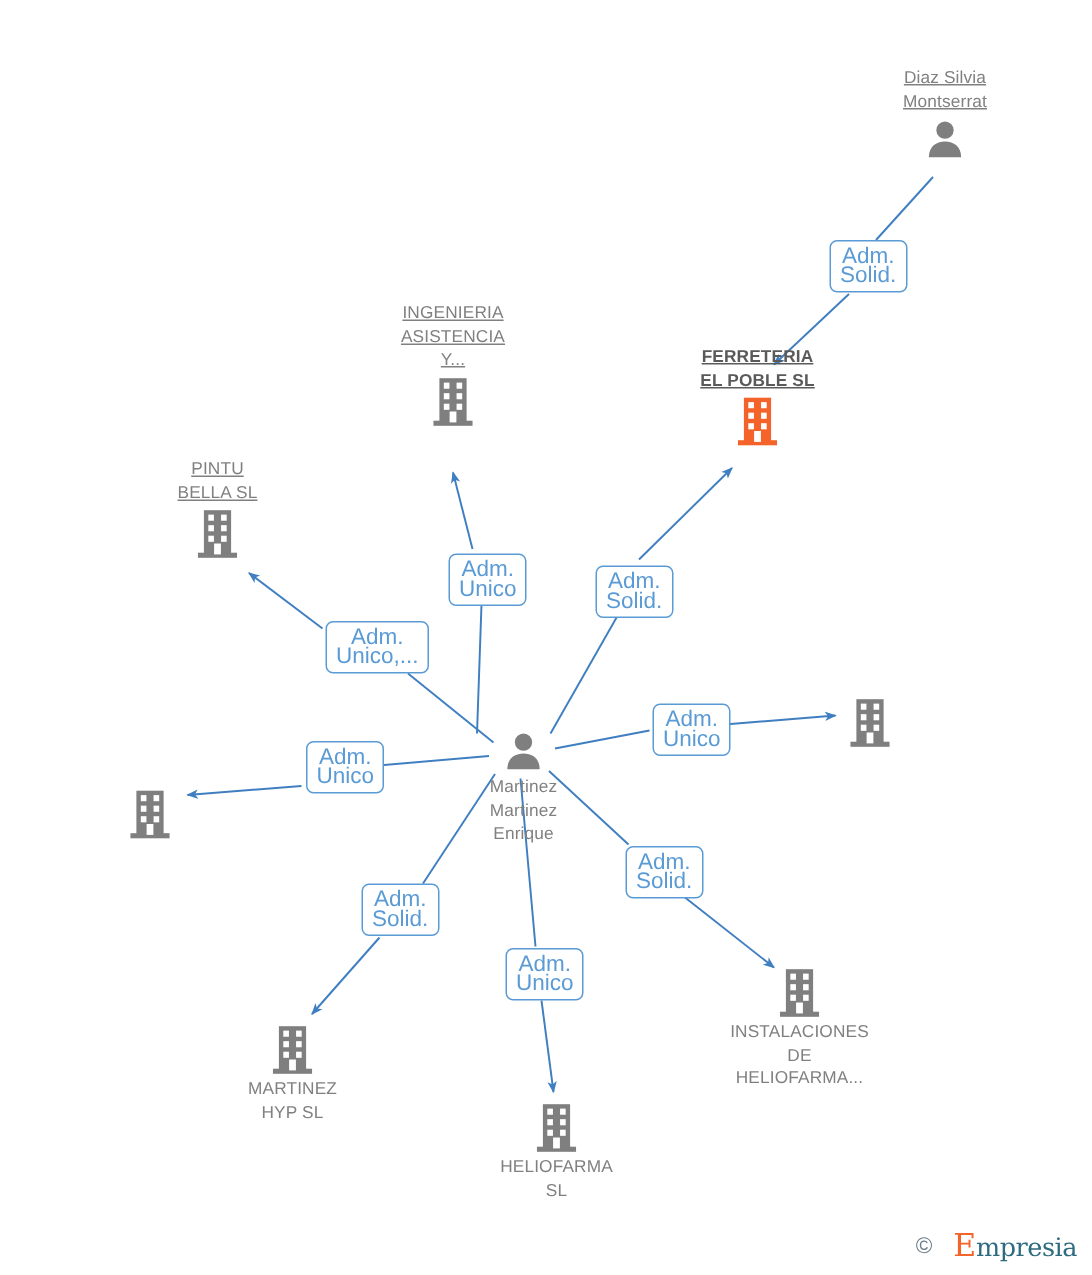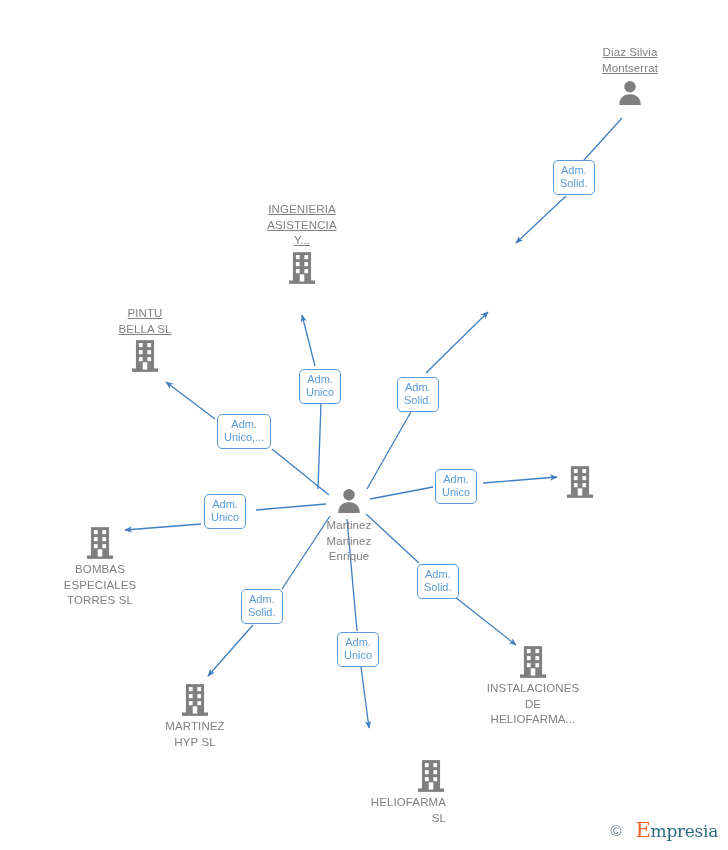--- a/index.html
+++ b/index.html
@@ -48,21 +48,21 @@
   .node.focus .label {
     color: #5a5a5a;
     font-weight: bold;
   }
   .edge-label {
     position: absolute;
     border: 1.4px solid #5b9bd5;
     border-radius: 5px;
     background: #ffffff;
     color: #5b9bd5;
-    font-size: 11px;
+    font-size: 15px;
     line-height: 13px;
     padding: 3px 6px 4px 6px;
     text-align: center;
     white-space: pre-line;
     box-sizing: border-box;
   }
   #watermark {
     position: absolute;
     right: 10px;
     bottom: 8px;
@@ -131,20 +131,37 @@
     <span class="label">Diaz Silvia
 Montserrat</span>
     <span class="glyph">
       <svg width="30" height="30" viewBox="0 0 24 24">
         <circle cx="12" cy="7" r="4.6" fill="#7f7f7f"></circle>
         <path d="M3.4 21.5 C3.4 15.6 7.3 13 12 13 C16.7 13 20.6 15.6 20.6 21.5 Z" fill="#7f7f7f"></path>
       </svg>
     </span>
   </div>
 
+  <div class="node label-above focus" style="left:505px; top:231px;">
+    <span class="label">FERRETERIA
+EL POBLE  SL</span>
+    <span class="glyph">
+      <svg width="30" height="34" viewBox="0 0 26 30">
+        <rect x="5" y="1" width="16" height="26" fill="#f4642a"></rect>
+        <rect x="1.5" y="26" width="23" height="3" fill="#f4642a"></rect>
+        <rect x="7.6" y="3.6" width="3.3" height="3.6" fill="#fff"></rect>
+        <rect x="15.1" y="3.6" width="3.3" height="3.6" fill="#fff"></rect>
+        <rect x="7.6" y="9.8" width="3.3" height="3.6" fill="#fff"></rect>
+        <rect x="15.1" y="9.8" width="3.3" height="3.6" fill="#fff"></rect>
+        <rect x="7.6" y="16" width="3.3" height="3.6" fill="#fff"></rect>
+        <rect x="15.1" y="16" width="3.3" height="3.6" fill="#fff"></rect>
+        <rect x="11" y="20.6" width="4" height="6.4" fill="#fff"></rect>
+      </svg>
+    </span>
+  </div>
 
   <div class="node label-above" style="left:145px; top:306px;">
     <span class="label">PINTU
 BELLA SL</span>
     <span class="glyph">
       <svg width="30" height="34" viewBox="0 0 26 30">
         <rect x="5" y="1" width="16" height="26" fill="#7f7f7f"></rect>
         <rect x="1.5" y="26" width="23" height="3" fill="#7f7f7f"></rect>
         <rect x="7.6" y="3.6" width="3.3" height="3.6" fill="#fff"></rect>
         <rect x="15.1" y="3.6" width="3.3" height="3.6" fill="#fff"></rect>
@@ -183,44 +200,41 @@
         <rect x="1.5" y="26" width="23" height="3" fill="#7f7f7f"></rect>
         <rect x="7.6" y="3.6" width="3.3" height="3.6" fill="#fff"></rect>
         <rect x="15.1" y="3.6" width="3.3" height="3.6" fill="#fff"></rect>
         <rect x="7.6" y="9.8" width="3.3" height="3.6" fill="#fff"></rect>
         <rect x="15.1" y="9.8" width="3.3" height="3.6" fill="#fff"></rect>
         <rect x="7.6" y="16" width="3.3" height="3.6" fill="#fff"></rect>
         <rect x="15.1" y="16" width="3.3" height="3.6" fill="#fff"></rect>
         <rect x="11" y="20.6" width="4" height="6.4" fill="#fff"></rect>
       </svg>
     </span>
-    <span class="label">BOMBAS
-ESPECIALES
-TORRES  SL</span>
   </div>
 
   <div class="node label-below" style="left:195px; top:683px;">
     <span class="glyph">
       <svg width="30" height="34" viewBox="0 0 26 30">
         <rect x="5" y="1" width="16" height="26" fill="#7f7f7f"></rect>
         <rect x="1.5" y="26" width="23" height="3" fill="#7f7f7f"></rect>
         <rect x="7.6" y="3.6" width="3.3" height="3.6" fill="#fff"></rect>
         <rect x="15.1" y="3.6" width="3.3" height="3.6" fill="#fff"></rect>
         <rect x="7.6" y="9.8" width="3.3" height="3.6" fill="#fff"></rect>
         <rect x="15.1" y="9.8" width="3.3" height="3.6" fill="#fff"></rect>
         <rect x="7.6" y="16" width="3.3" height="3.6" fill="#fff"></rect>
         <rect x="15.1" y="16" width="3.3" height="3.6" fill="#fff"></rect>
         <rect x="11" y="20.6" width="4" height="6.4" fill="#fff"></rect>
       </svg>
     </span>
     <span class="label">MARTINEZ
 HYP  SL</span>
   </div>
 
-  <div class="node label-below" style="left:371px; top:759px;text-align:right;">
+  <div class="node label-below" style="left:371px; top:735px;">
     <span class="glyph">
       <svg width="30" height="34" viewBox="0 0 26 30">
         <rect x="5" y="1" width="16" height="26" fill="#7f7f7f"></rect>
         <rect x="1.5" y="26" width="23" height="3" fill="#7f7f7f"></rect>
         <rect x="7.6" y="3.6" width="3.3" height="3.6" fill="#fff"></rect>
         <rect x="15.1" y="3.6" width="3.3" height="3.6" fill="#fff"></rect>
         <rect x="7.6" y="9.8" width="3.3" height="3.6" fill="#fff"></rect>
         <rect x="15.1" y="9.8" width="3.3" height="3.6" fill="#fff"></rect>
         <rect x="7.6" y="16" width="3.3" height="3.6" fill="#fff"></rect>
         <rect x="15.1" y="16" width="3.3" height="3.6" fill="#fff"></rect>

